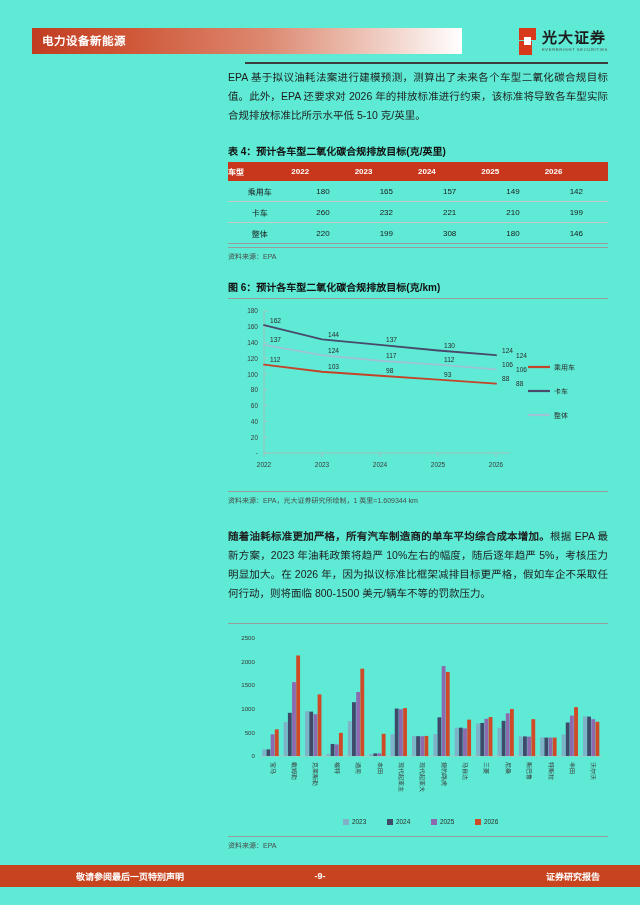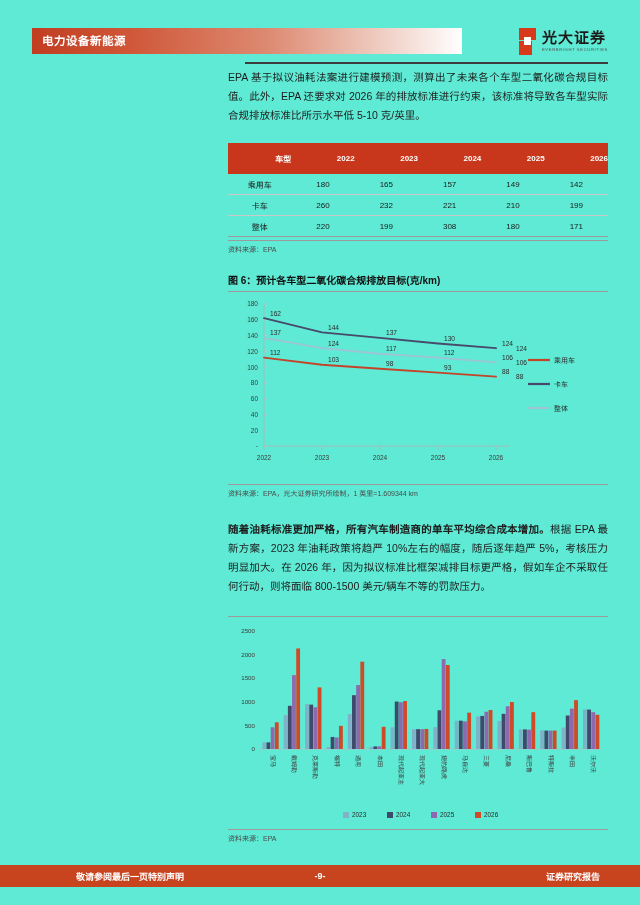--- a/index.html
+++ b/index.html
@@ -61,21 +61,21 @@
     font-size: 7px; color: #4a4a4a; margin-top: 3px; padding-top: 3px;
     border-top: 1px solid #9b9b9b;
   }
 
   
   table.data {
     width: 100%; border-collapse: collapse; table-layout: fixed;
   }
   table.data thead th {
     background: #c8371b; color: #ffffff; font-size: 8px; font-weight: bold;
-    padding: 10px 0; text-align: right;
+    padding: 4px 0; text-align: left;
   }
   table.data tbody td {
     font-size: 8px; color: #1a1a1a; text-align: center; padding: 4.5px 0;
     border-bottom: 1px solid #c9c9c9;
   }
   table.data tbody tr:last-child td { border-bottom: 1px solid #9b9b9b; }
 
   
   .chartbox { border-top: 1px solid #9b9b9b; padding-top: 4px; }
   .linechart-wrap { position: relative; width: 380px; height: 185px; }
@@ -121,20 +121,21 @@
         <div class="logo-en">EVERBRIGHT SECURITIES</div>
       </div>
     </div>
   </div>
 
   <div class="content">
 
     <p class="body">EPA 基于拟议油耗法案进行建模预测，测算出了未来各个车型二氧化碳合规目标值。此外，EPA 还要求对 2026 年的排放标准进行约束，该标准将导致各车型实际合规排放标准比所示水平低 5-10 克/英里。</p>
 
     <div class="exhibit">
+      <div class="exhibit-title">表 4：预计各车型二氧化碳合规排放目标(克/英里)</div>
       <table class="data">
         <thead>
             <tr id="t4-head">
               <th>车型</th>
               <th>2022</th>
               <th>2023</th>
               <th>2024</th>
               <th>2025</th>
               <th>2026</th>
             </tr>
@@ -155,21 +156,21 @@
               <td>221</td>
               <td>210</td>
               <td>199</td>
             </tr>
             <tr>
               <td>整体</td>
               <td>220</td>
               <td>199</td>
               <td>308</td>
               <td>180</td>
-              <td>171</td>
+              <td>146</td>
             </tr>
           </tbody>
       </table>
       <div class="exhibit-source">资料来源：EPA</div>
     </div>
 
     <div class="exhibit">
       <div class="exhibit-title">图 6：预计各车型二氧化碳合规排放目标(克/km)</div>
       <div class="chartbox">
         <div class="linechart-wrap">

